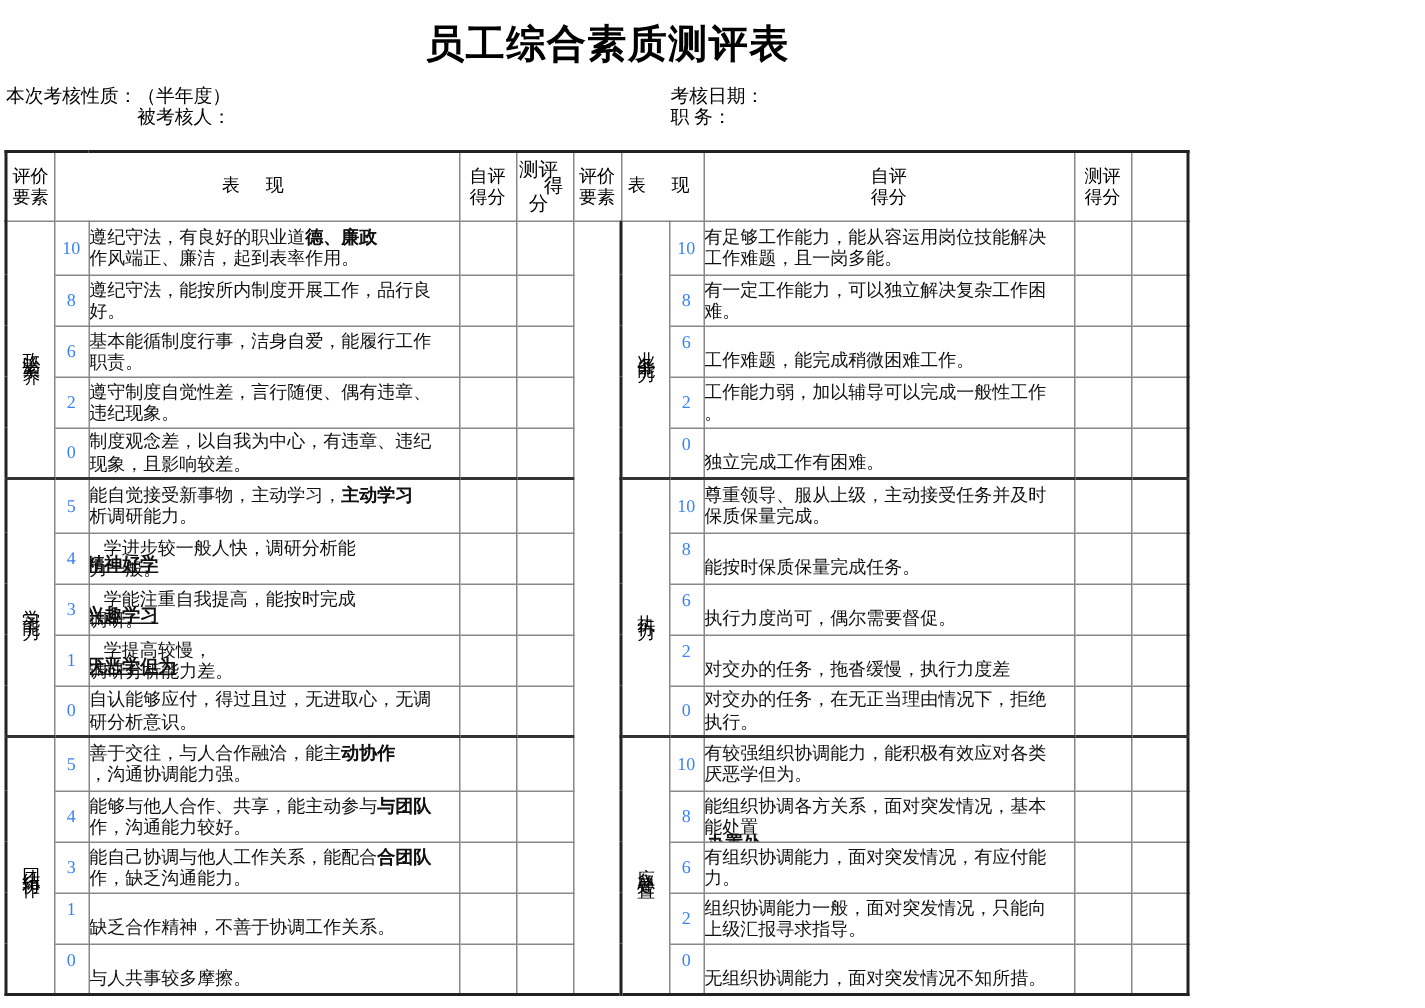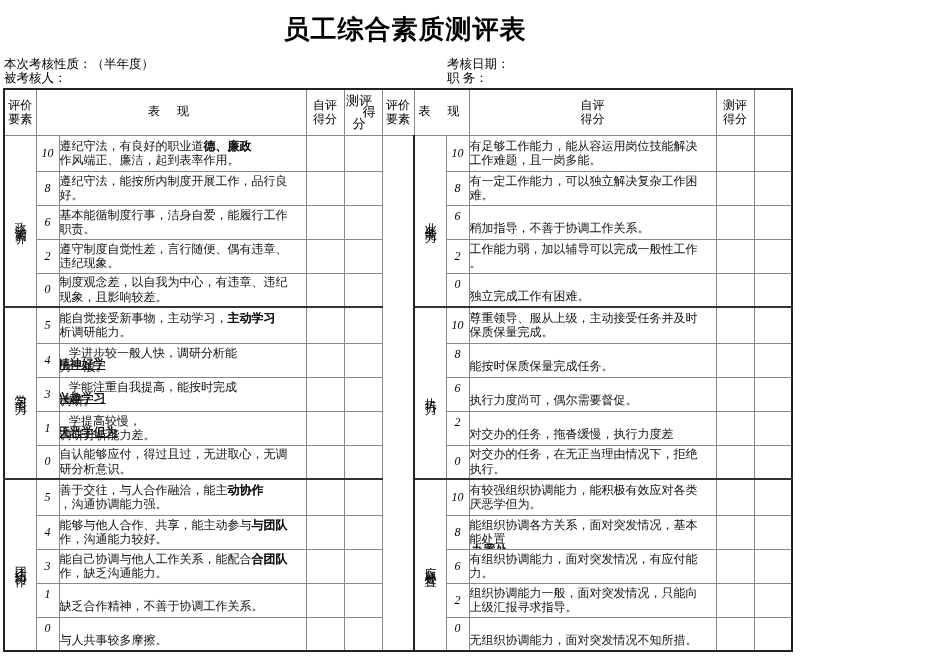--- a/index.html
+++ b/index.html
@@ -22,27 +22,27 @@
     letter-spacing: 1px;
     font-family: "Liberation Serif", "DejaVu Serif", serif;
   }
 
   .meta {
     position: absolute;
     font-size: 12.5px;
     line-height: 14px;
     white-space: nowrap;
   }
-  .meta-left  { top: 57px; left: 4px; }
+  .meta-left  { top: 57px; left: 4px; text-align: right; }
   .meta-right { top: 57px; left: 447px; }
   .meta-row { height: 14px; }
 
   table.grid {
     position: absolute;
-    top: 88px; left: 3px;
+    top: 100px; left: 3px;
     border-collapse: collapse;
     table-layout: fixed;
     width: 752px;
   }
   table.grid td, table.grid th {
     border: 1px solid #888;
     padding: 0;
     vertical-align: middle;
     font-weight: normal;
     font-size: 12px;
@@ -88,22 +88,21 @@
     display: inline-block;
     writing-mode: vertical-rl;
     text-orientation: upright;
     letter-spacing: 3px;
     line-height: 19px;
   }
 
   td.score-cell {
     text-align: center;
     font-size: 12.5px;
-    color: #000000;
-    font-style: italic;
+    color: #3b82f6;
   }
   td.score-cell.top-al { vertical-align: top; padding-top: 3px; }
 
   td.desc-cell {
     padding: 2px 3px 2px 5px;
     font-size: 12.2px;
     line-height: 14.5px;
     text-align: left;
     color: #111;
   }
@@ -253,21 +252,21 @@
             <div>
               <div>基本能循制度行事，洁身自爱，能履行工作</div>
               <div>职责。</div>
             </div>
           </td>
           <td class="blank-cell">&nbsp;</td>
           <td class="blank-cell">&nbsp;</td>
           <td class="score-cell top-al">6</td>
           <td class="desc-cell bot-al">
             <div>
-              <div>稍加指导，不善于协调工作关系。</div>
+              <div>工作难题，能完成稍微困难工作。</div>
             </div>
           </td>
           <td class="blank-cell">&nbsp;</td>
           <td class="blank-cell">&nbsp;</td>
         </tr>
         <tr style="height: 34px;">
           <td class="score-cell">2</td>
           <td class="desc-cell">
             <div>
               <div>遵守制度自觉性差，言行随便、偶有违章、</div>

